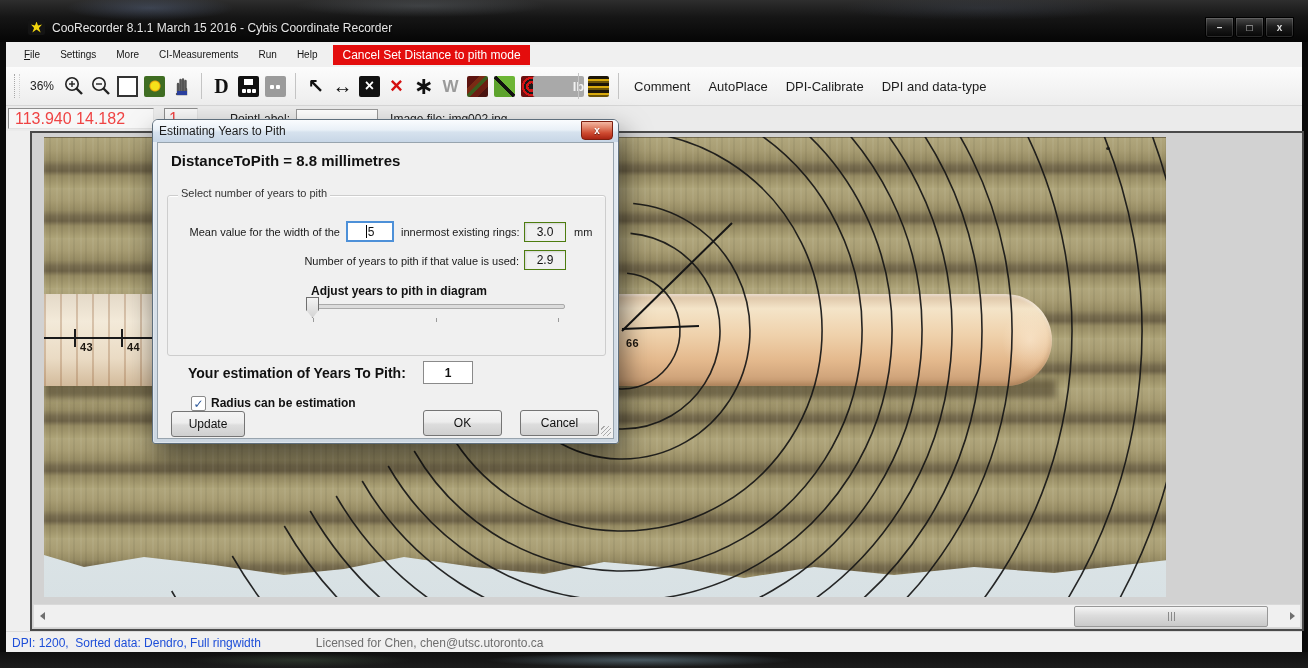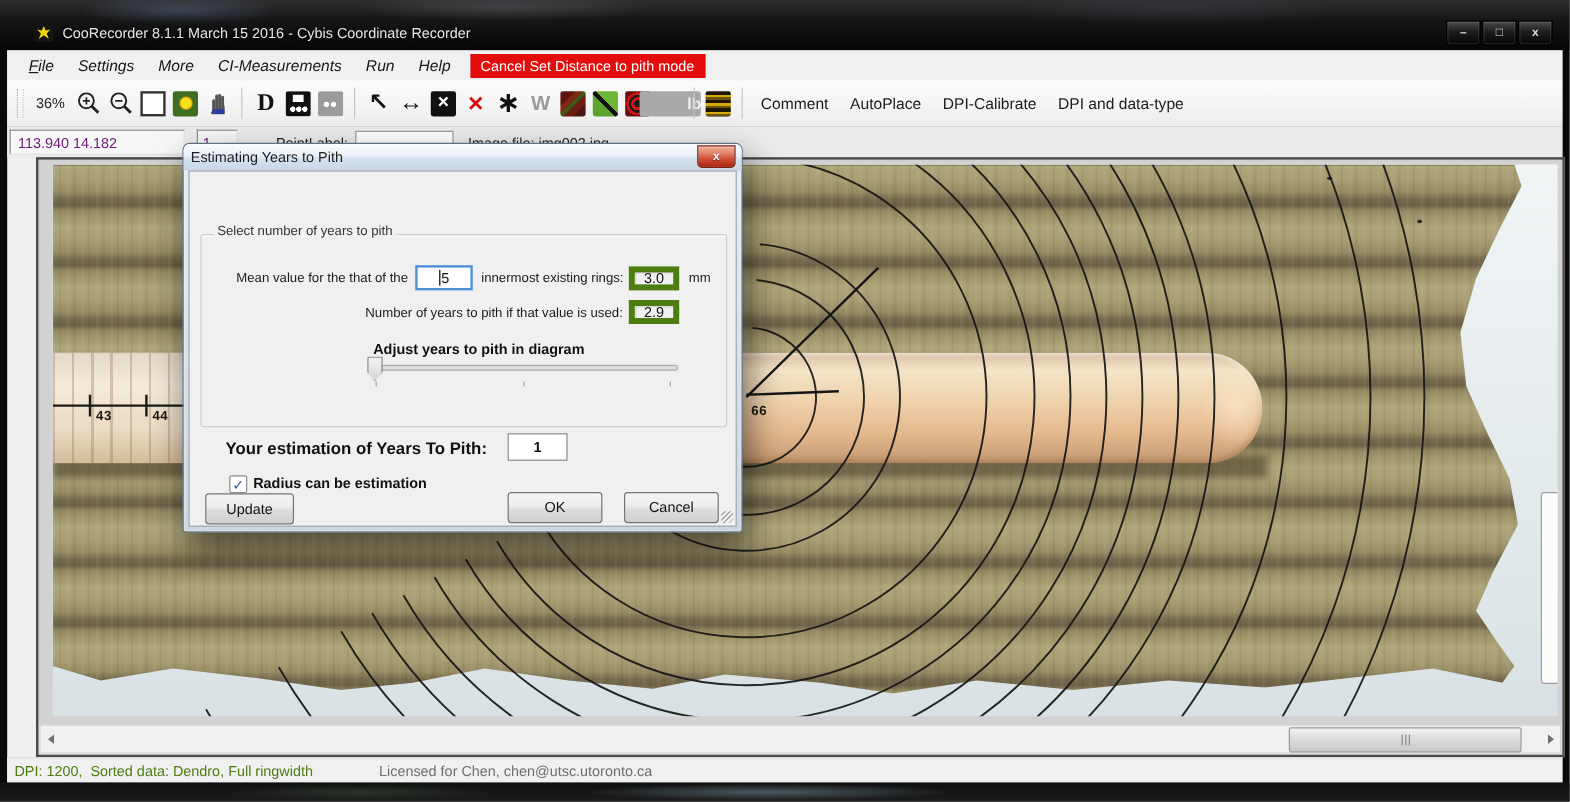--- a/index.html
+++ b/index.html
@@ -31,48 +31,48 @@
   .win-btn{
     width:27px;height:19px;display:flex;align-items:center;justify-content:center;
     background:linear-gradient(180deg,#4a4a4a 0%,#1d1d1d 45%,#060606 100%);
     border:1px solid #000;box-shadow:inset 0 0 0 1px rgba(255,255,255,.14);
     border-radius:0 0 3px 3px;color:#dedede;font-size:10px;font-weight:bold;line-height:1;
   }
   #client{left:6px;top:42px;width:1296px;height:610px;background:#efefef;}
 
   
   #menubar{left:6px;top:42px;width:1296px;height:25px;background:#f0f0f0;display:flex;align-items:center;padding-left:8px;box-sizing:border-box;}
-  .menu-item{padding:3px 10px;font-size:13px;color:#161616;font-style:italic;}
+  .menu-item{padding:3px 10px;font-size:10px;color:#161616;}
   .menu-item.ufirst::first-letter{text-decoration:underline;}
   #mode-banner{margin-left:6px;background:#e40d0d;color:#ffffff;font-size:12px;padding:3px 9px;}
 
   
   #toolbar{left:6px;top:67px;width:1296px;height:39px;background:linear-gradient(180deg,#fcfcfc,#ededed);
     border-bottom:1px solid #d6d6d6;display:flex;align-items:center;padding-left:4px;box-sizing:border-box;}
   #toolbar .grip{width:4px;height:24px;margin:0 4px;border-left:1px dotted #a8a8a8;border-right:1px dotted #cfcfcf;}
   .tb-zoom{font-size:12px;color:#222;margin:0 6px;}
   .tb-icon{width:25px;height:25px;margin:0 1px;display:inline-flex;align-items:center;justify-content:center;font-size:17px;line-height:1;}
   .tb-sep{width:1px;height:26px;background:#c4c4c4;margin:0 6px;}
   .glyph-black{color:#111;font-weight:bold;}
   .box-icon{width:21px;height:21px;display:flex;align-items:center;justify-content:center;border-radius:2px;}
   .tb-text{font-size:13px;color:#1c1c1c;padding:4px 9px;}
 
   
   #coordrow{left:6px;top:106px;width:1296px;height:25px;background:#ebebeb;display:flex;align-items:center;}
-  .sunken{background:#f7f7f7;border:1px solid;border-color:#8d8d8d #e2e2e2 #e2e2e2 #8d8d8d;font-size:12px;color:#701a75;}
+  .sunken{background:#f7f7f7;border:1px solid;border-color:#8d8d8d #e2e2e2 #e2e2e2 #8d8d8d;font-size:16px;color:#ef4444;}
   #coord-display{margin-left:2px;width:132px;height:17px;padding:1px 6px;display:flex;align-items:center;}
   #point-number{margin-left:10px;width:24px;height:17px;padding:1px 4px;display:flex;align-items:center;}
   #pointlabel-caption{margin-left:32px;font-size:12px;color:#222;}
   #pointlabel-input{margin-left:6px;width:80px;height:17px;background:#fff;border:1px solid #9a9a9a;}
   #image-file{margin-left:12px;font-size:12px;color:#222;}
 
   
   #viewport{left:30px;top:131px;width:1274px;height:500px;background:#d2d2d2;
     border:2px solid #4a4a4a;box-sizing:border-box;}
-  #photo{left:44px;top:137px;width:1254px;height:460px;overflow:hidden;
+  #photo{left:44px;top:137px;width:1122px;height:460px;overflow:hidden;
     background:linear-gradient(180deg,#f0f4f5 0%,#e3eaec 60%,#d8e1e4 100%);}
   #cardboard{position:absolute;left:0;top:0;width:1254px;height:460px;
     background:
       repeating-linear-gradient(90deg, rgba(255,255,255,.05) 0 2px, rgba(0,0,0,0) 2px 5px, rgba(0,0,0,.05) 5px 7px, rgba(0,0,0,0) 7px 12px),
       repeating-linear-gradient(180deg,#b0a67c 0px,#a89d73 12px,#968b63 22px,#776c4e 28px,#6d6247 33px,#958a62 38px,#ada377 50px);
     clip-path:polygon(0 0,1218px 0,1224px 18px,1205px 55px,1186px 95px,1173px 140px,1178px 185px,1196px 225px,1214px 262px,1221px 300px,1200px 340px,1186px 372px,1205px 400px,1218px 418px,1208px 432px,1150px 420px,1080px 428px,1010px 436px,930px 430px,850px 438px,770px 430px,700px 441px,640px 432px,560px 425px,500px 437px,430px 430px,360px 420px,300px 432px,240px 438px,170px 428px,100px 420px,40px 430px,0 418px);
     border-top:1px solid rgba(70,60,40,.55);box-sizing:border-box;
   }
   #core-shadow{position:absolute;left:0;top:243px;width:1012px;height:18px;background:rgba(52,42,24,.5);filter:blur(3px);}
   #wood-core{position:absolute;left:0;top:157px;width:1008px;height:92px;
@@ -96,21 +96,21 @@
   .tri-left{width:0;height:0;border-top:4px solid transparent;border-bottom:4px solid transparent;border-right:5px solid #6f6f6f;}
   .tri-right{width:0;height:0;border-top:4px solid transparent;border-bottom:4px solid transparent;border-left:5px solid #6f6f6f;}
   #hscroll-track{position:relative;flex:1;height:22px;}
   #hscroll-thumb{position:absolute;left:1024px;top:1px;width:192px;height:19px;
     background:linear-gradient(180deg,#f4f4f4,#dcdcdc 45%,#c9c9c9);border:1px solid #989898;border-radius:2px;
     display:flex;align-items:center;justify-content:center;gap:2px;}
   #hscroll-thumb i{width:1px;height:9px;background:#8a8a8a;}
 
   
   #statusbar{left:6px;top:631px;width:1296px;height:21px;background:#f0f0f0;border-top:1px solid #dadada;display:flex;align-items:center;}
-  #status-left{margin-left:6px;font-size:12px;color:#4d7c0f;white-space:pre;}
+  #status-left{margin-left:6px;font-size:12px;color:#1d4ed8;white-space:pre;}
   #status-right{margin-left:55px;font-size:12px;color:#6e6e6e;}
   #bottomstrip{left:0;top:652px;width:1308px;height:16px;
     background:
       radial-gradient(220px 10px at 640px 8px, rgba(150,190,210,.4), transparent 70%),
       radial-gradient(160px 10px at 300px 8px, rgba(90,120,90,.3), transparent 70%),
       linear-gradient(180deg,#101010,#1c1c1c);}
 
   
   #dialog{left:152px;top:119px;width:465px;height:323px;
     background:linear-gradient(180deg,#e8eef5,#ccd7e2);
@@ -123,21 +123,21 @@
     background:linear-gradient(180deg,#f3b7a2 0%,#e08066 35%,#ce4a30 65%,#a92514 100%);
     border:1px solid #7c1f10;border-radius:0 0 4px 4px;color:#fff;font-size:10px;font-weight:bold;
     display:flex;align-items:center;justify-content:center;text-shadow:0 1px 1px rgba(0,0,0,.5);}
   #dlg-body{position:absolute;left:4px;top:22px;right:4px;bottom:4px;background:#f0f0f0;border:1px solid #98a4ae;}
   .dlg-abs{position:absolute;}
   #dlg-heading{left:13px;top:9px;font-size:15px;font-weight:bold;color:#111;}
   #dlg-group{left:9px;top:52px;width:437px;height:159px;border:1px solid #cdcdcd;border-radius:3px;box-shadow:0 1px 0 #fff inset;}
   #dlg-group-label{left:20px;top:44px;font-size:11px;color:#333;background:#f0f0f0;padding:0 3px;}
   .dlg-label{font-size:11px;color:#1a1a1a;}
   .dlg-input{background:#fff;border:1px solid #6e95c0;box-sizing:border-box;text-align:center;font-size:12px;color:#111;display:flex;align-items:center;justify-content:center;}
-  .dlg-readonly{background:#f0f0f0;border:5px solid #4d7c0f;box-shadow:inset 1px 1px 2px rgba(0,0,0,.12);box-sizing:border-box;text-align:center;font-size:12px;color:#111;display:flex;align-items:center;justify-content:center;}
+  .dlg-readonly{background:#f0f0f0;border:1px solid #4d7c0f;box-shadow:inset 1px 1px 2px rgba(0,0,0,.12);box-sizing:border-box;text-align:center;font-size:12px;color:#111;display:flex;align-items:center;justify-content:center;}
   #mean-label{left:16px;top:83px;width:166px;text-align:right;}
   #mean-input{left:188px;top:78px;width:48px;height:21px;border-width:2px;border-color:#4d90d8;}
   #mean-caret{width:1px;height:13px;background:#000;margin-right:1px;}
   #innermost-label{left:243px;top:83px;}
   #ringwidth-box{left:366px;top:79px;width:42px;height:20px;}
   #mm-label{left:416px;top:83px;}
   #yearsif-label{left:40px;top:112px;width:321px;text-align:right;}
   #yearsif-box{left:366px;top:107px;width:42px;height:20px;}
   #slider-label{left:153px;top:141px;font-size:12px;font-weight:bold;color:#111;}
   #slider-track{left:153px;top:161px;width:252px;height:3px;background:#dcdcdc;border:1px solid #aaa;border-radius:2px;}
@@ -345,25 +345,26 @@
   <div id="status-right">Licensed for Chen, chen@utsc.utoronto.ca</div>
 </div>
 <div id="bottomstrip" class="abs"></div>
 
 <div id="dialog" class="abs">
   <div id="dlg-titlebar">
     <div id="dlg-title">Estimating Years to Pith</div>
   </div>
   <div id="dlg-close">x</div>
   <div id="dlg-body">
+    <div id="dlg-heading" class="dlg-abs">DistanceToPith = 8.8 millimetres</div>
 
     <div id="dlg-group" class="dlg-abs"></div>
     <div id="dlg-group-label" class="dlg-abs">Select number of years to pith</div>
 
-    <div id="mean-label" class="dlg-abs dlg-label">Mean value for the that of the</div>
+    <div id="mean-label" class="dlg-abs dlg-label">Mean value for the width of the</div>
     <div id="mean-input" class="dlg-abs dlg-input">
       <span id="mean-caret"></span>
         <span>5</span>
     </div>
     <div id="innermost-label" class="dlg-abs dlg-label">innermost existing rings:</div>
     <div id="ringwidth-box" class="dlg-abs dlg-readonly">3.0</div>
     <div id="mm-label" class="dlg-abs dlg-label">mm</div>
 
     <div id="yearsif-label" class="dlg-abs dlg-label">Number of years to pith if that value is used:</div>
     <div id="yearsif-box" class="dlg-abs dlg-readonly">2.9</div>

